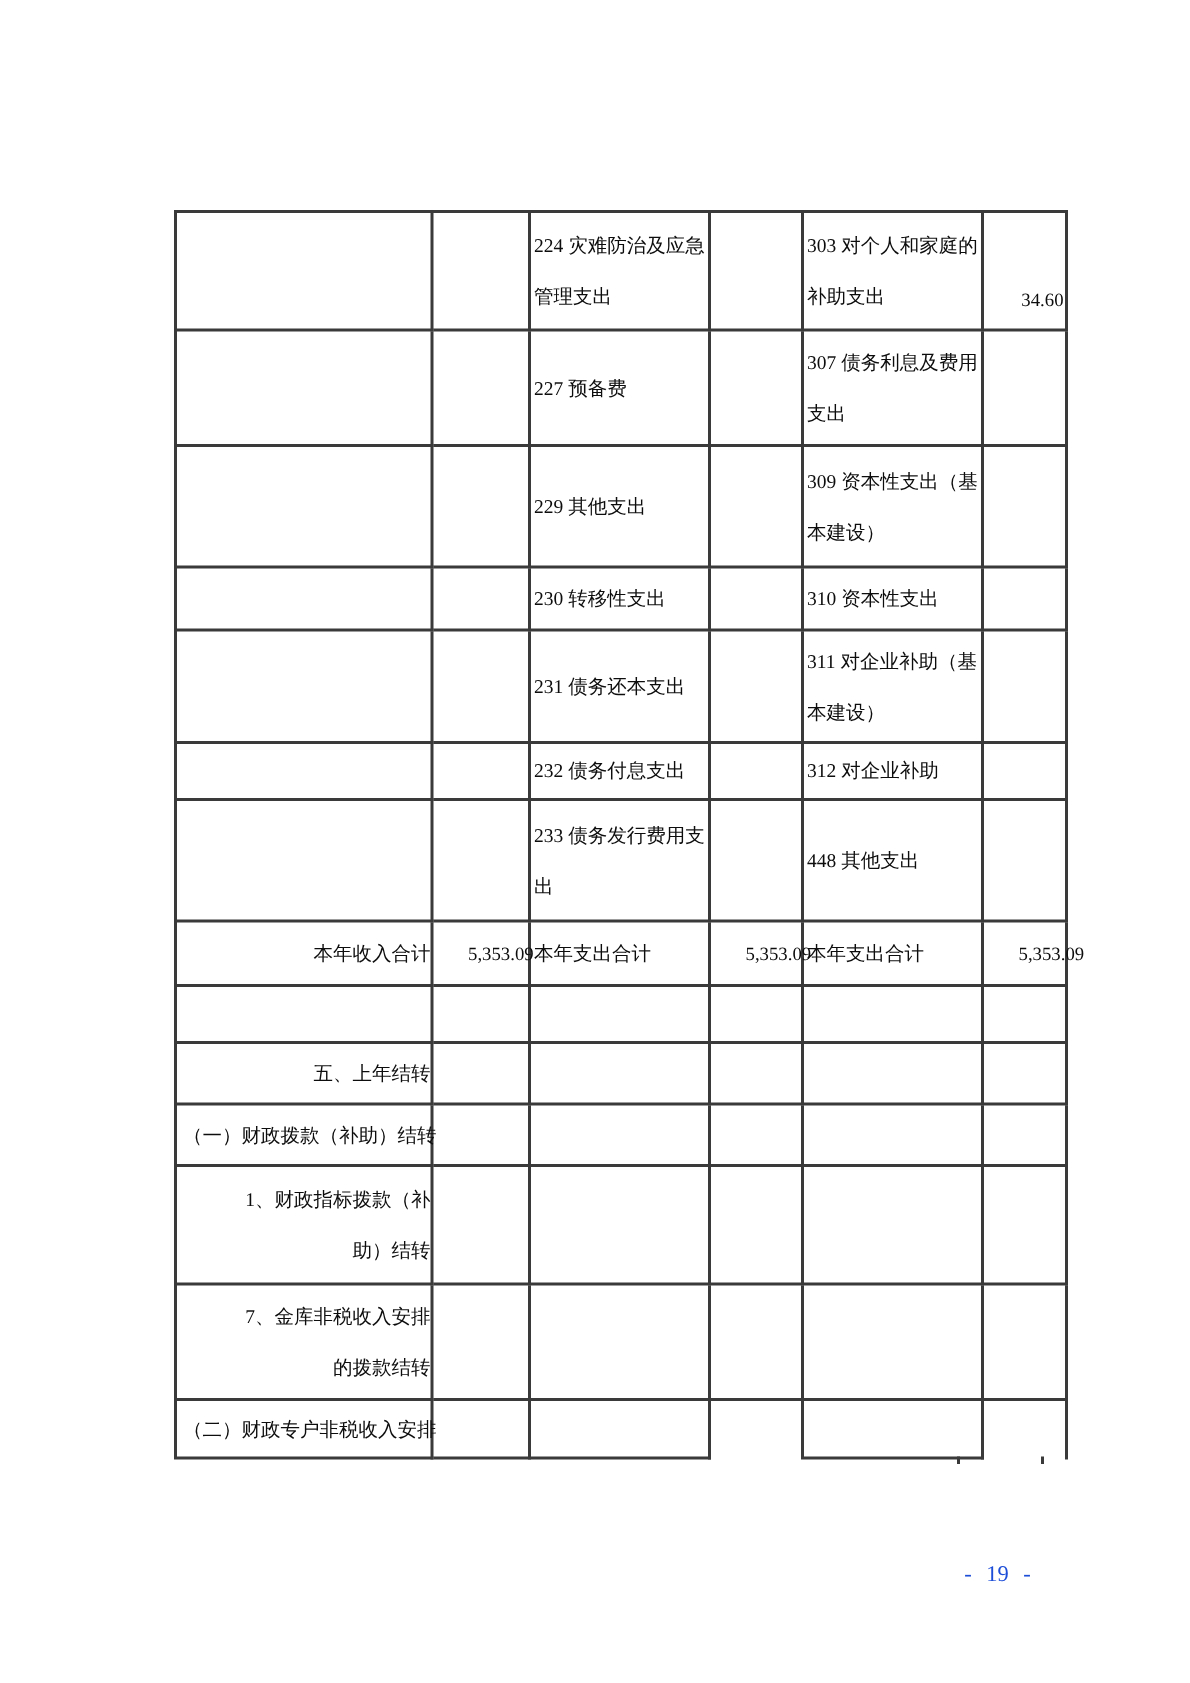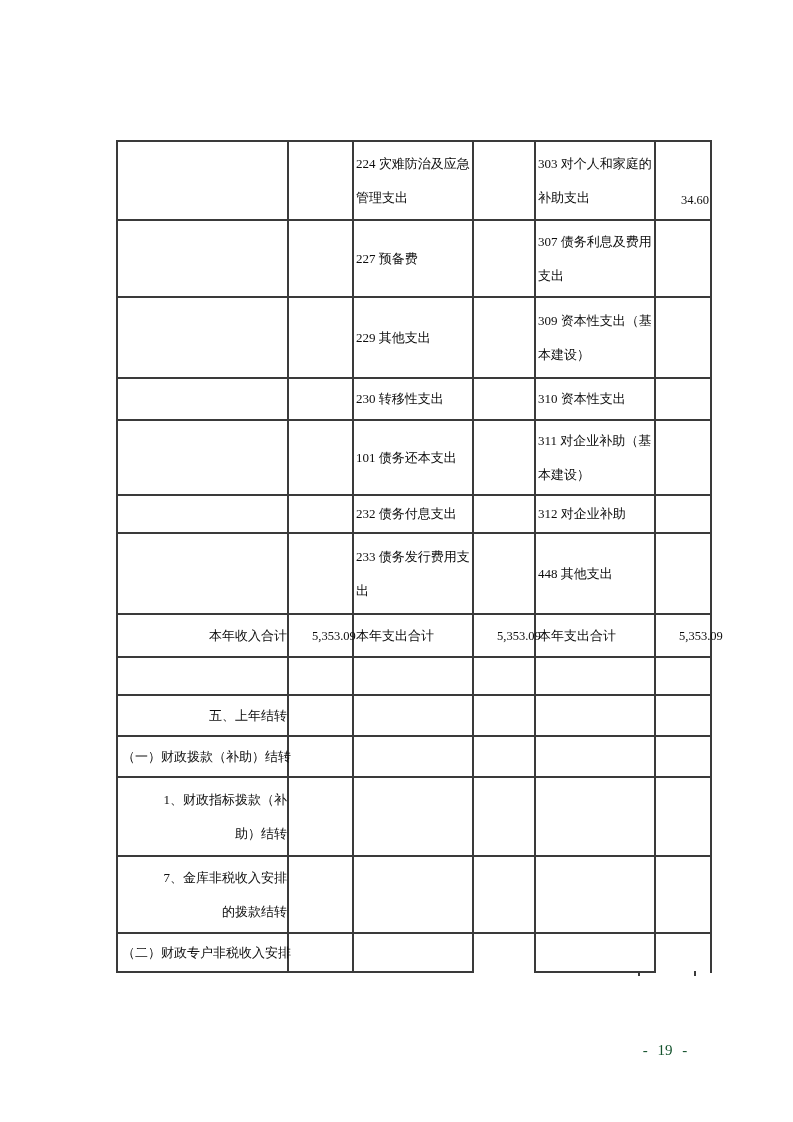--- a/index.html
+++ b/index.html
@@ -69,21 +69,21 @@
   .edge-ext.ext-right { left: 694px; }
   .edge-ext.ext-col6 { left: 638px; }
   .page-number {
     position: absolute;
     left: 635px;
     top: 1042px;
     width: 60px;
     text-align: center;
     font-size: 15px;
     word-spacing: 6px;
-    color: #14532d;
+    color: #1d4ed8;
   }
 </style>
 </head>
 <body>
 
 <div class="page">
   <div class="grid" id="budget-table">
       <div class="cell c0">
         <span class="cell-text"></span>
       </div>
@@ -160,21 +160,21 @@
       <div class="cell c5">
         <span class="cell-text"></span>
       </div>
       <div class="cell c0">
         <span class="cell-text"></span>
       </div>
       <div class="cell c1">
         <span class="cell-text"></span>
       </div>
       <div class="cell c2">
-        <span class="cell-text">101 债务还本支出</span>
+        <span class="cell-text">231 债务还本支出</span>
       </div>
       <div class="cell c3">
         <span class="cell-text"></span>
       </div>
       <div class="cell c4">
         <span class="cell-text">311 对企业补助（基
 本建设）</span>
       </div>
       <div class="cell c5">
         <span class="cell-text"></span>

